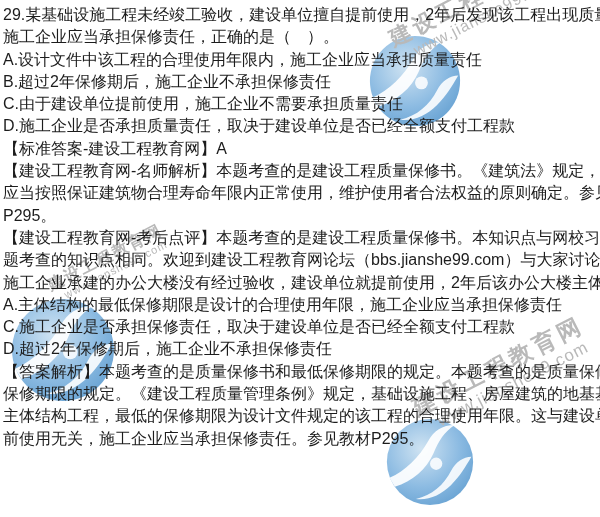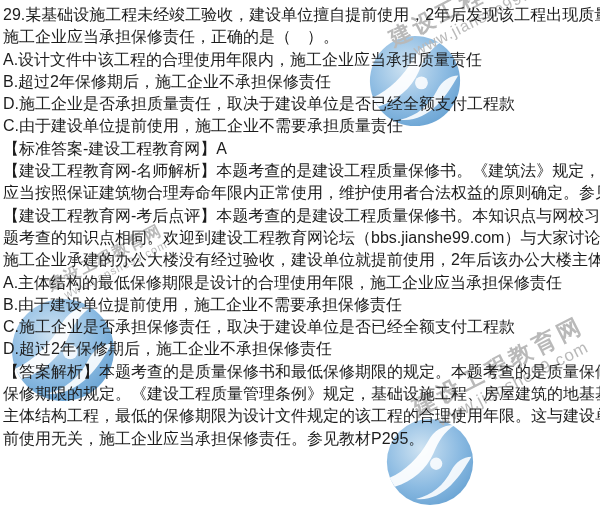--- a/index.html
+++ b/index.html
@@ -89,30 +89,30 @@
       <div class="wm-url">www.jianshe99.com</div>
     </div>
 
   </div>
 
   <div class="text-layer">
       <div class="line">29.某基础设施工程未经竣工验收，建设单位擅自提前使用，2年后发现该工程出现质量问题。关</div>
       <div class="line">施工企业应当承担保修责任，正确的是（　）。</div>
       <div class="line">A.设计文件中该工程的合理使用年限内，施工企业应当承担质量责任</div>
       <div class="line">B.超过2年保修期后，施工企业不承担保修责任</div>
+      <div class="line">C.由于建设单位提前使用，施工企业不需要承担质量责任</div>
       <div class="line">D.施工企业是否承担质量责任，取决于建设单位是否已经全额支付工程款</div>
-      <div class="line">C.由于建设单位提前使用，施工企业不需要承担质量责任</div>
       <div class="line">【标准答案-建设工程教育网】A</div>
       <div class="line">【建设工程教育网-名师解析】本题考查的是建设工程质量保修书。《建筑法》规定，保修的期限</div>
       <div class="line">应当按照保证建筑物合理寿命年限内正常使用，维护使用者合法权益的原则确定。参见教材</div>
+      <div class="line">P295。</div>
       <div class="line">【建设工程教育网-考后点评】本题考查的是建设工程质量保修书。本知识点与网校习题班典型例</div>
       <div class="line">题考查的知识点相同。欢迎到建设工程教育网论坛（bbs.jianshe99.com）与大家讨论。</div>
       <div class="line">施工企业承建的办公大楼没有经过验收，建设单位就提前使用，2年后该办公大楼主体结构出现质</div>
       <div class="line">A.主体结构的最低保修期限是设计的合理使用年限，施工企业应当承担保修责任</div>
-      <div class="line">B.由于建设单位提前使用，施工企业不需要承担保修责任</div>
       <div class="line">C.施工企业是否承担保修责任，取决于建设单位是否已经全额支付工程款</div>
       <div class="line">D.超过2年保修期后，施工企业不承担保修责任</div>
       <div class="line">【答案解析】本题考查的是质量保修书和最低保修期限的规定。本题考查的是质量保修书和最低</div>
       <div class="line">保修期限的规定。《建设工程质量管理条例》规定，基础设施工程、房屋建筑的地基基础工程和</div>
       <div class="line">主体结构工程，最低的保修期限为设计文件规定的该工程的合理使用年限。这与建设单位是否提</div>
       <div class="line">前使用无关，施工企业应当承担保修责任。参见教材P295。</div>
     </div>
 
 </div>
 

